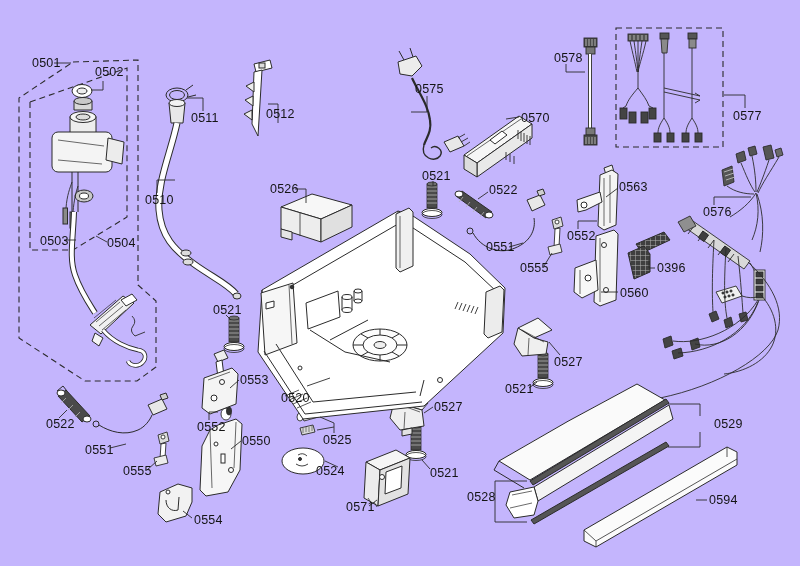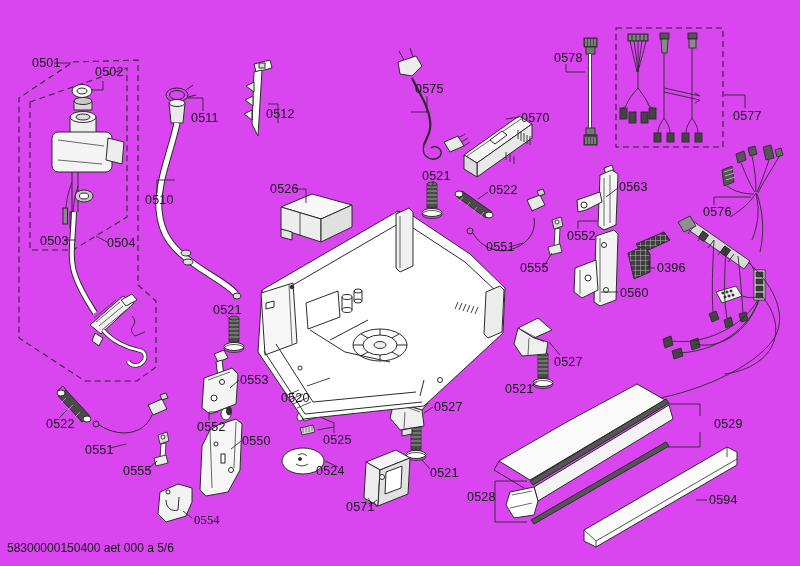--- a/index.html
+++ b/index.html
@@ -1,16 +1,16 @@
 <!DOCTYPE html>
 <html><head>
 <meta charset="utf-8">
 <style>
   html,body{margin:0;padding:0;background:#fff;}
-  .stage{position:relative;width:800px;height:566px;background:#d946ef;overflow:hidden;
+  .stage{position:relative;width:800px;height:566px;background:#c4b5fd;overflow:hidden;
          font-family:"Liberation Sans",sans-serif;}
   .stage svg{position:absolute;left:0;top:0;}
   .part-label{position:absolute;font-size:12.5px;line-height:1;color:#141414;
               white-space:nowrap;letter-spacing:.2px;}
   .footer-code{position:absolute;font-size:12px;color:#141414;white-space:nowrap;}
 </style>
 </head>
 <body>
 
 <div class="stage">
@@ -447,27 +447,26 @@
       <div class="part-label" style="left: 620px; top: 287px;">0560</div>
       <div class="part-label" style="left: 703px; top: 206px;">0576</div>
       <div class="part-label" style="left: 213px; top: 304px;">0521</div>
       <div class="part-label" style="left: 240px; top: 374px;">0553</div>
       <div class="part-label" style="left: 281px; top: 377px; margin-top: 15px;">0520</div>
       <div class="part-label" style="left: 46px; top: 418px;">0522</div>
       <div class="part-label" style="left: 85px; top: 444px;">0551</div>
       <div class="part-label" style="left: 123px; top: 465px;">0555</div>
       <div class="part-label" style="left: 197px; top: 421px;">0552</div>
       <div class="part-label" style="left: 242px; top: 435px;">0550</div>
-      <div class="part-label" style="left: 194px; top: 514px; font-family: Liberation Serif, serif;">0554</div>
+      <div class="part-label" style="left: 194px; top: 514px;">0554</div>
       <div class="part-label" style="left: 323px; top: 434px;">0525</div>
       <div class="part-label" style="left: 316px; top: 465px;">0524</div>
       <div class="part-label" style="left: 346px; top: 501px;">0571</div>
       <div class="part-label" style="left: 434px; top: 401px;">0527</div>
       <div class="part-label" style="left: 430px; top: 467px;">0521</div>
       <div class="part-label" style="left: 554px; top: 356px;">0527</div>
       <div class="part-label" style="left: 505px; top: 383px;">0521</div>
       <div class="part-label" style="left: 467px; top: 491px;">0528</div>
       <div class="part-label" style="left: 688px; top: 418px; padding-left: 26px;">0529</div>
       <div class="part-label" style="left: 709px; top: 494px;">0594</div>
     </div>
 
-<div class="footer-code" style="left:7px;top:541px;">58300000150400 aet 000 a 5/6</div>
 </div>
 
 </body></html>

